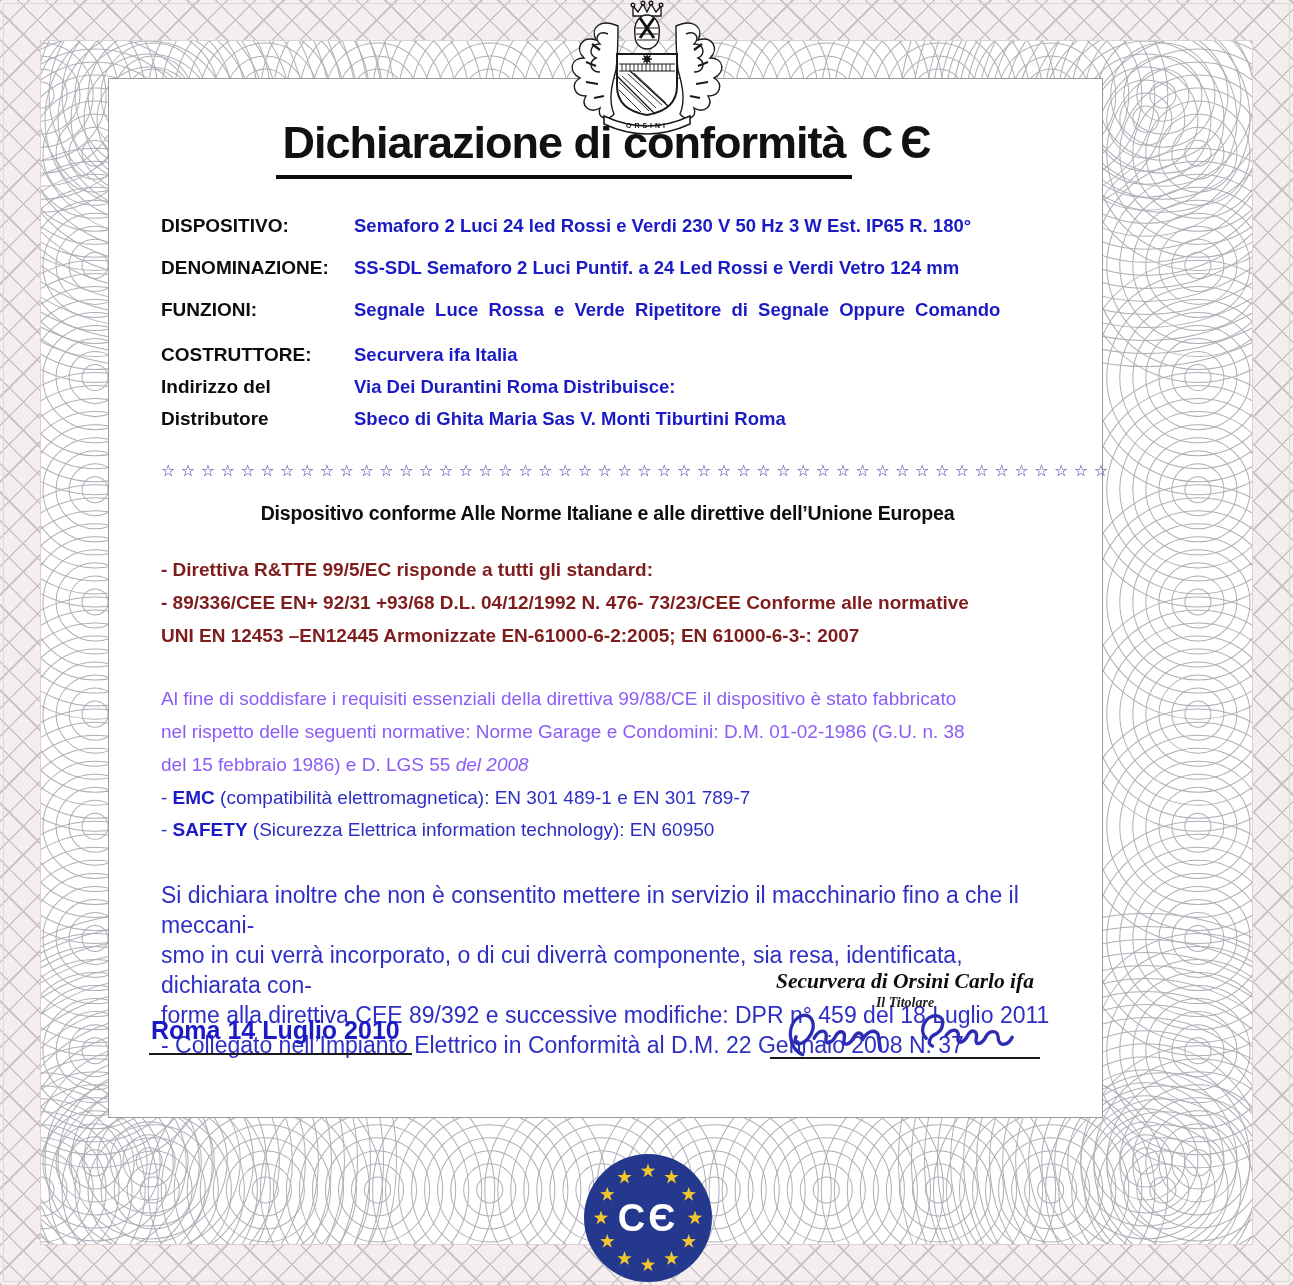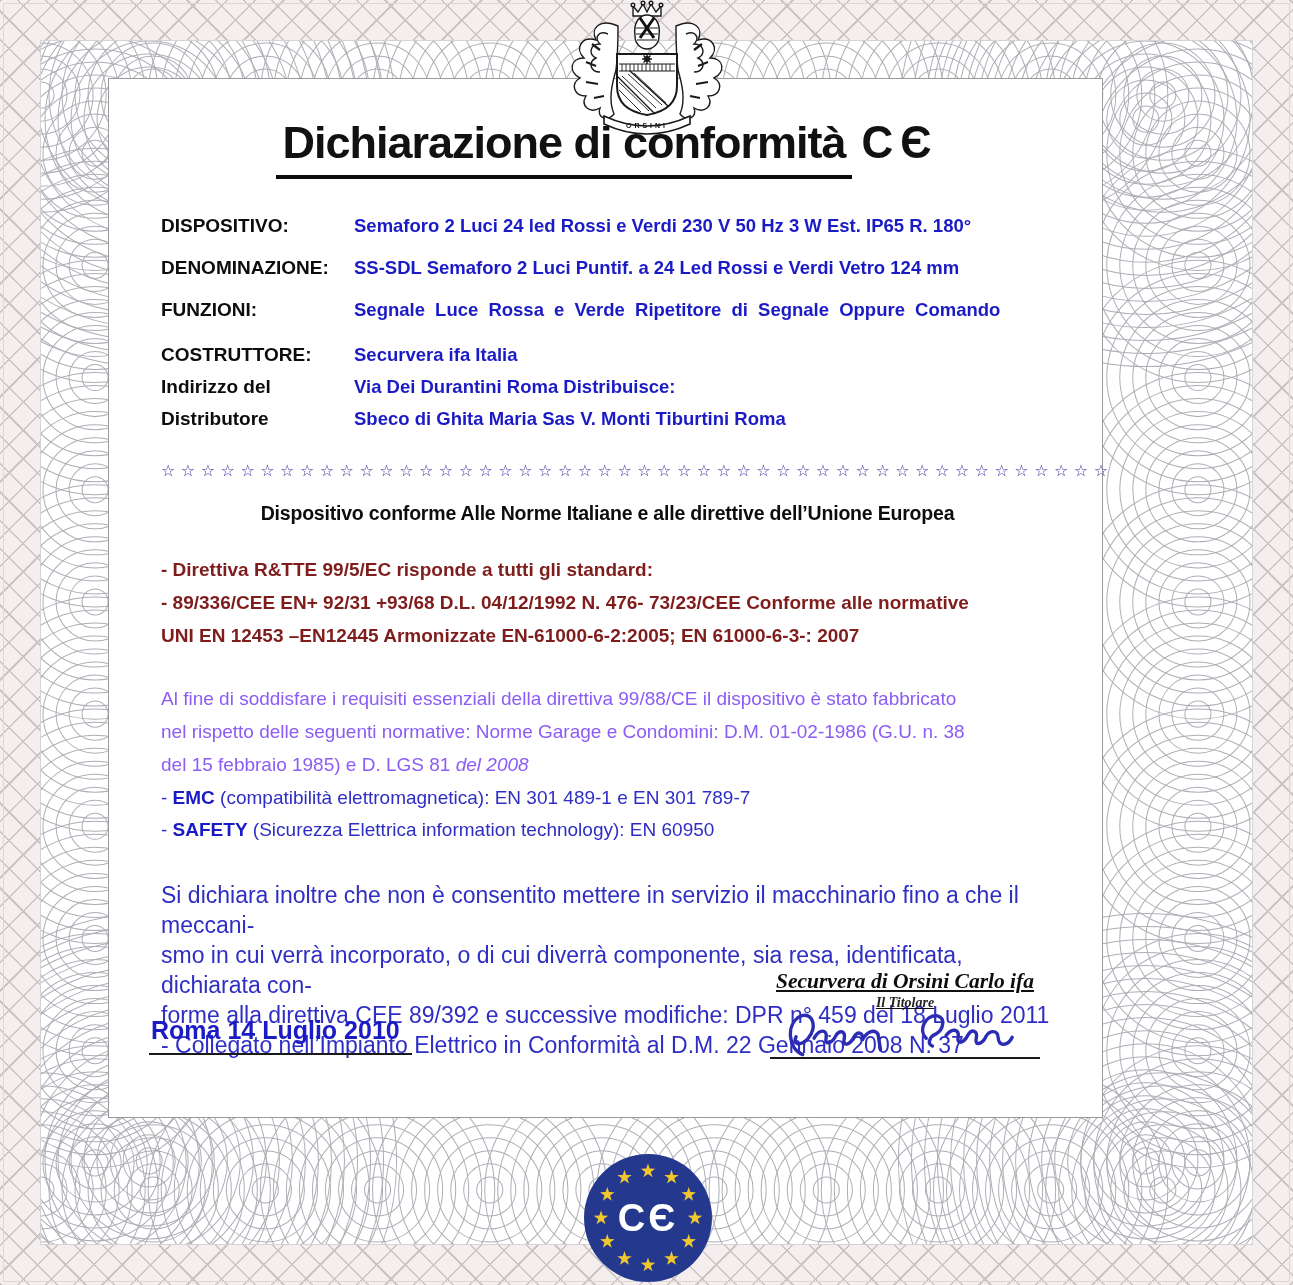--- a/index.html
+++ b/index.html
@@ -49,21 +49,21 @@
   .directives{margin-top:28px;color:#7f1d1d;font-weight:700;font-size:19px;line-height:33px;}
   .para{margin-top:30px;color:#8b5cf6;font-size:19px;line-height:33px;}
   .para .ital{font-style:italic;}
   .emc-lines{color:#2e2ec5;font-size:19px;line-height:32px;margin-top:1px;}
   .emc-lines .b{font-weight:700;color:#1b1bc6;}
   .decl{margin-top:34px;color:#2e2ec5;font-size:23px;line-height:30px;}
   .date-block{
     position:absolute;left:40px;bottom:62px;color:#1b1bc6;font-weight:700;font-size:25px;
     border-bottom:2px solid #1a1a1a;padding:0 12px 8px 2px;
   }
-  .sig-block{position:absolute;right:62px;bottom:58px;width:270px;text-align:center;text-decoration:underline;}
+  .sig-block{position:absolute;right:62px;bottom:58px;width:270px;text-align:center;}
   .sig-company{
     font-family:"Liberation Serif","DejaVu Serif",serif;font-style:italic;font-weight:700;
     font-size:21.5px;color:#0d0d0d;white-space:nowrap;
   }
   .sig-role{
     font-family:"Liberation Serif","DejaVu Serif",serif;font-style:italic;font-weight:700;
     font-size:14px;color:#222;margin-top:1px;
   }
   .sig-scrawl{display:block;margin:-6px auto 0 auto;}
   .sig-line{border-top:2px solid #1a1a1a;margin-top:-6px;}
@@ -609,21 +609,21 @@
 
     <div class="directives">
       <div>- Direttiva R&amp;TTE 99/5/EC risponde a tutti gli standard:</div>
       <div>- 89/336/CEE EN+ 92/31 +93/68 D.L. 04/12/1992 N. 476- 73/23/CEE Conforme alle normative</div>
       <div>UNI EN 12453 –EN12445 Armonizzate EN-61000-6-2:2005; EN 61000-6-3-: 2007</div>
     </div>
 
     <div class="para">
       <div>Al fine di soddisfare i requisiti essenziali della direttiva 99/88/CE il dispositivo è stato fabbricato</div>
       <div>nel rispetto delle seguenti normative: Norme Garage e Condomini: D.M. 01-02-1986 (G.U. n. 38</div>
-      <div><span>del 15 febbraio 1985) e D. LGS 81 </span><span class="ital">del 2008</span></div>
+      <div><span>del 15 febbraio 1986) e D. LGS 55 </span><span class="ital">del 2008</span></div>
     </div>
 
     <div class="emc-lines">
       <div><span>- </span><span class="b">EMC</span><span> (compatibilità elettromagnetica): EN 301 489-1 e EN 301 789-7</span></div>
       <div><span>- </span><span class="b">SAFETY</span><span> (Sicurezza Elettrica information technology): EN 60950</span></div>
     </div>
 
     <div class="decl">
       <div>Si dichiara inoltre che non è consentito mettere in servizio il macchinario fino a che il meccani-</div>
       <div>smo in cui verrà incorporato, o di cui diverrà componente, sia resa, identificata, dichiarata con-</div>

